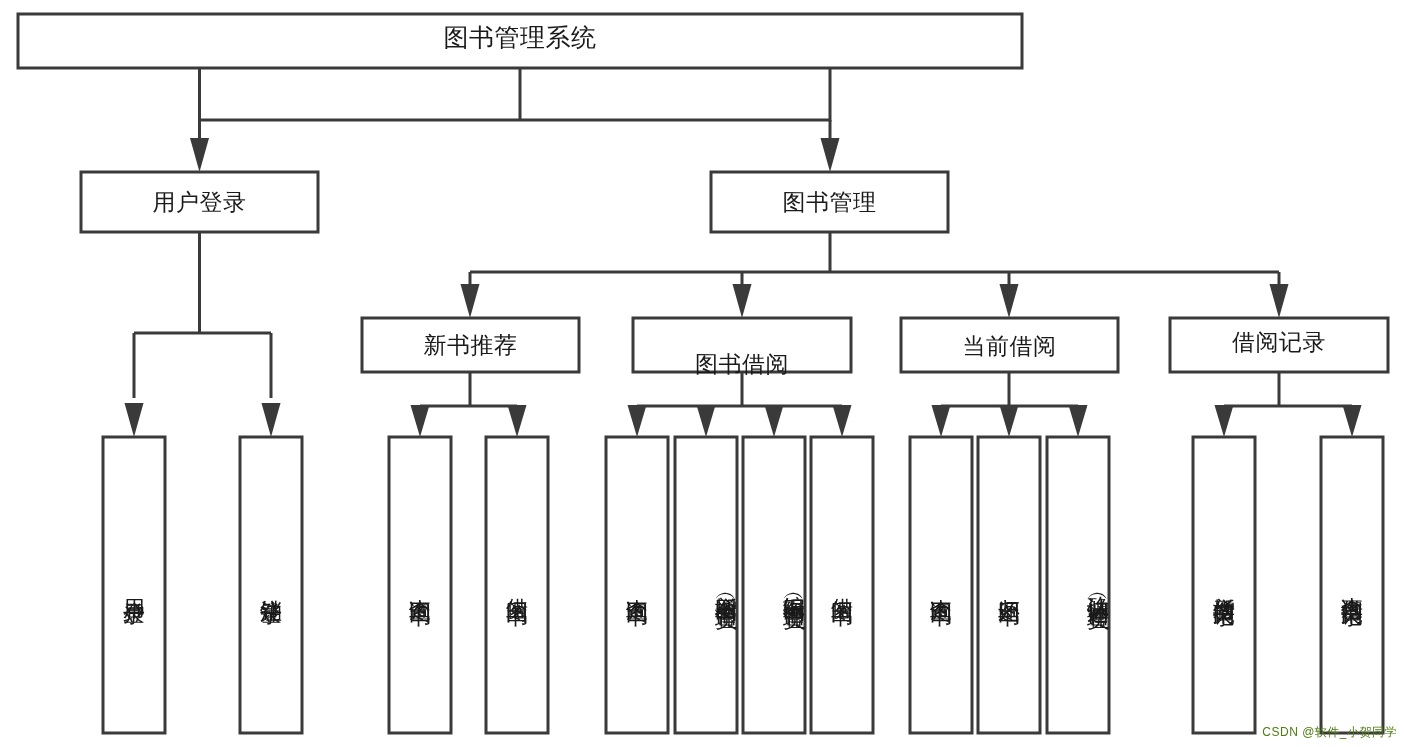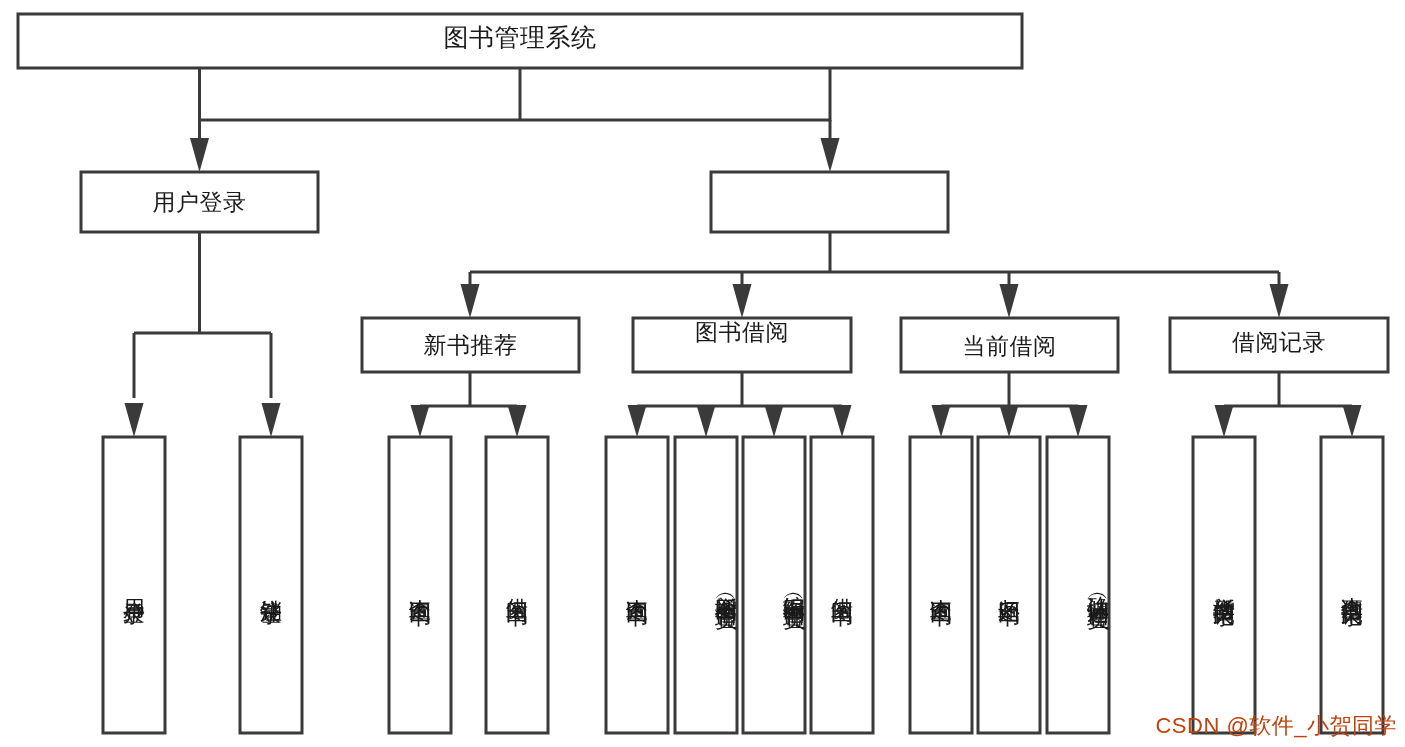--- a/index.html
+++ b/index.html
@@ -61,22 +61,22 @@
     box-sizing: border-box;
   }
   .node-label.vertical.centered {
     align-items: center;
     padding-top: 0;
   }
   .watermark {
     position: absolute;
     right: 8px;
     bottom: 6px;
-    font-size: 22px;
-    color: #c2410c;
+    font-size: 12px;
+    color: #4d7c0f;
     letter-spacing: 0.5px;
     white-space: nowrap;
   }
 </style>
 </head>
 <body>
 
 <div id="diagram-root">
 
   <svg class="canvas" viewBox="0 0 1405 747">
@@ -145,23 +145,24 @@
     <rect class="node-box" x="1047" y="437" width="62" height="296"></rect>
 
     <rect class="node-box" x="1193" y="437" width="62" height="296"></rect>
     <rect class="node-box" x="1321" y="437" width="62" height="296"></rect>
 
   </svg>
 
   <div class="node-label" style="left:18px; top:14px; width:1004px; height:47px; font-size:25px;">图书管理系统</div>
 
   <div class="node-label" style="left:81px; top:172px; width:237px; height:60px;">用户登录</div>
+  <div class="node-label" style="left:711px; top:172px; width:237px; height:60px;">图书管理</div>
 
   <div class="node-label" style="left:362px; top:318px; width:217px; height:54px;border-radius:21px;">新书推荐</div>
-  <div class="node-label" style="left:633px; top:304px; width:218px; height:56px;">图书借阅</div>
+  <div class="node-label" style="left:633px; top:336px; width:218px; height:56px;">图书借阅</div>
   <div class="node-label" style="left:901px; top:318px; width:217px; height:56px;">当前借阅</div>
   <div class="node-label" style="left:1170px; top:318px; width:218px; height:48px;">借阅记录</div>
 
   <div class="node-label vertical centered" style="left:103px; top:437px; width:62px; height:296px;">用户登录</div>
   <div class="node-label vertical centered" style="left:240px; top:437px; width:62px; height:296px;">注销登录</div>
 
   <div class="node-label vertical centered" style="left:389px; top:437px; width:62px; height:296px;">查询图书</div>
   <div class="node-label vertical centered" style="left:486px; top:437px; width:62px; height:296px;">借阅图书</div>
 
   <div class="node-label vertical centered" style="left:606px; top:437px; width:62px; height:296px;">查询图书</div>

